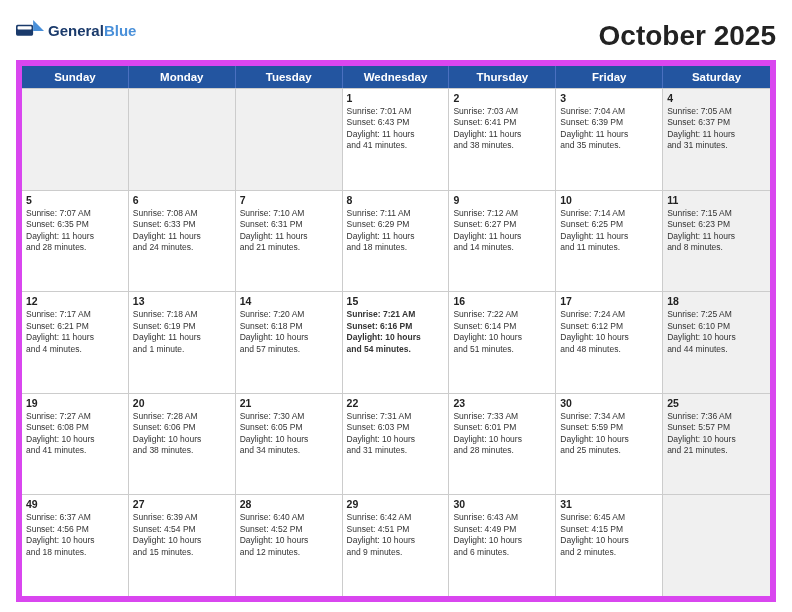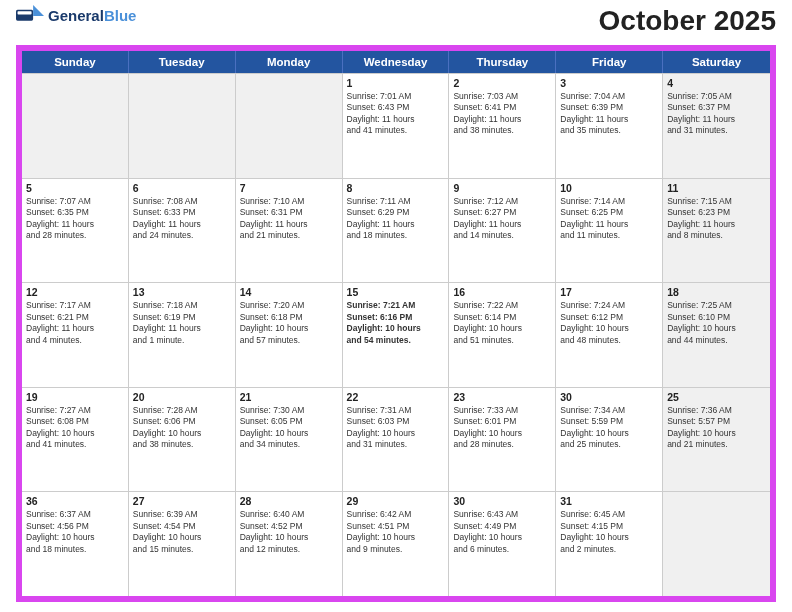--- a/index.html
+++ b/index.html
@@ -6,21 +6,21 @@
     body {
       font-family: Arial, sans-serif;
       background: #fff;
       width: 792px;
       height: 612px;
       overflow: hidden;
     }
     .page {
       width: 792px;
       height: 612px;
-      padding: 5px 16px 10px 16px;
+      padding: 20px 16px 10px 16px;
       display: flex;
       flex-direction: column;
     }
     .header {
       display: flex;
       justify-content: space-between;
       align-items: flex-start;
       margin-bottom: 8px;
     }
     .logo {
@@ -125,22 +125,22 @@
       </div>
     </div>
     <div class="title-block">
       <div class="cal-title">October 2025</div>
     </div>
   </div>
 
   <div class="calendar">
     <div class="cal-header-row">
     <div class="cal-header-cell">Sunday</div>
+        <div class="cal-header-cell">Monday</div>
         <div class="cal-header-cell">Tuesday</div>
-        <div class="cal-header-cell">Monday</div>
         <div class="cal-header-cell">Wednesday</div>
         <div class="cal-header-cell">Thursday</div>
         <div class="cal-header-cell">Friday</div>
         <div class="cal-header-cell">Saturday</div>
       </div>
     <div class="cal-body">
     <div class="cal-row">
           <div class="cal-cell shaded empty"></div>
           <div class="cal-cell shaded empty"></div>
           <div class="cal-cell shaded empty"></div>
@@ -321,21 +321,21 @@
           <div class="cal-cell shaded">
             <div class="day-num">25</div>
             <div class="day-info" style="white-space: pre-line;">Sunrise: 7:36 AM
 Sunset: 5:57 PM
 Daylight: 10 hours
 and 21 minutes.</div>
           </div>
         </div>
         <div class="cal-row">
           <div class="cal-cell">
-            <div class="day-num">36</div>
+            <div class="day-num">49</div>
             <div class="day-info" style="white-space: pre-line;">Sunrise: 6:37 AM
 Sunset: 4:56 PM
 Daylight: 10 hours
 and 18 minutes.</div>
           </div>
           <div class="cal-cell">
             <div class="day-num">27</div>
             <div class="day-info" style="white-space: pre-line;">Sunrise: 6:39 AM
 Sunset: 4:54 PM
 Daylight: 10 hours

